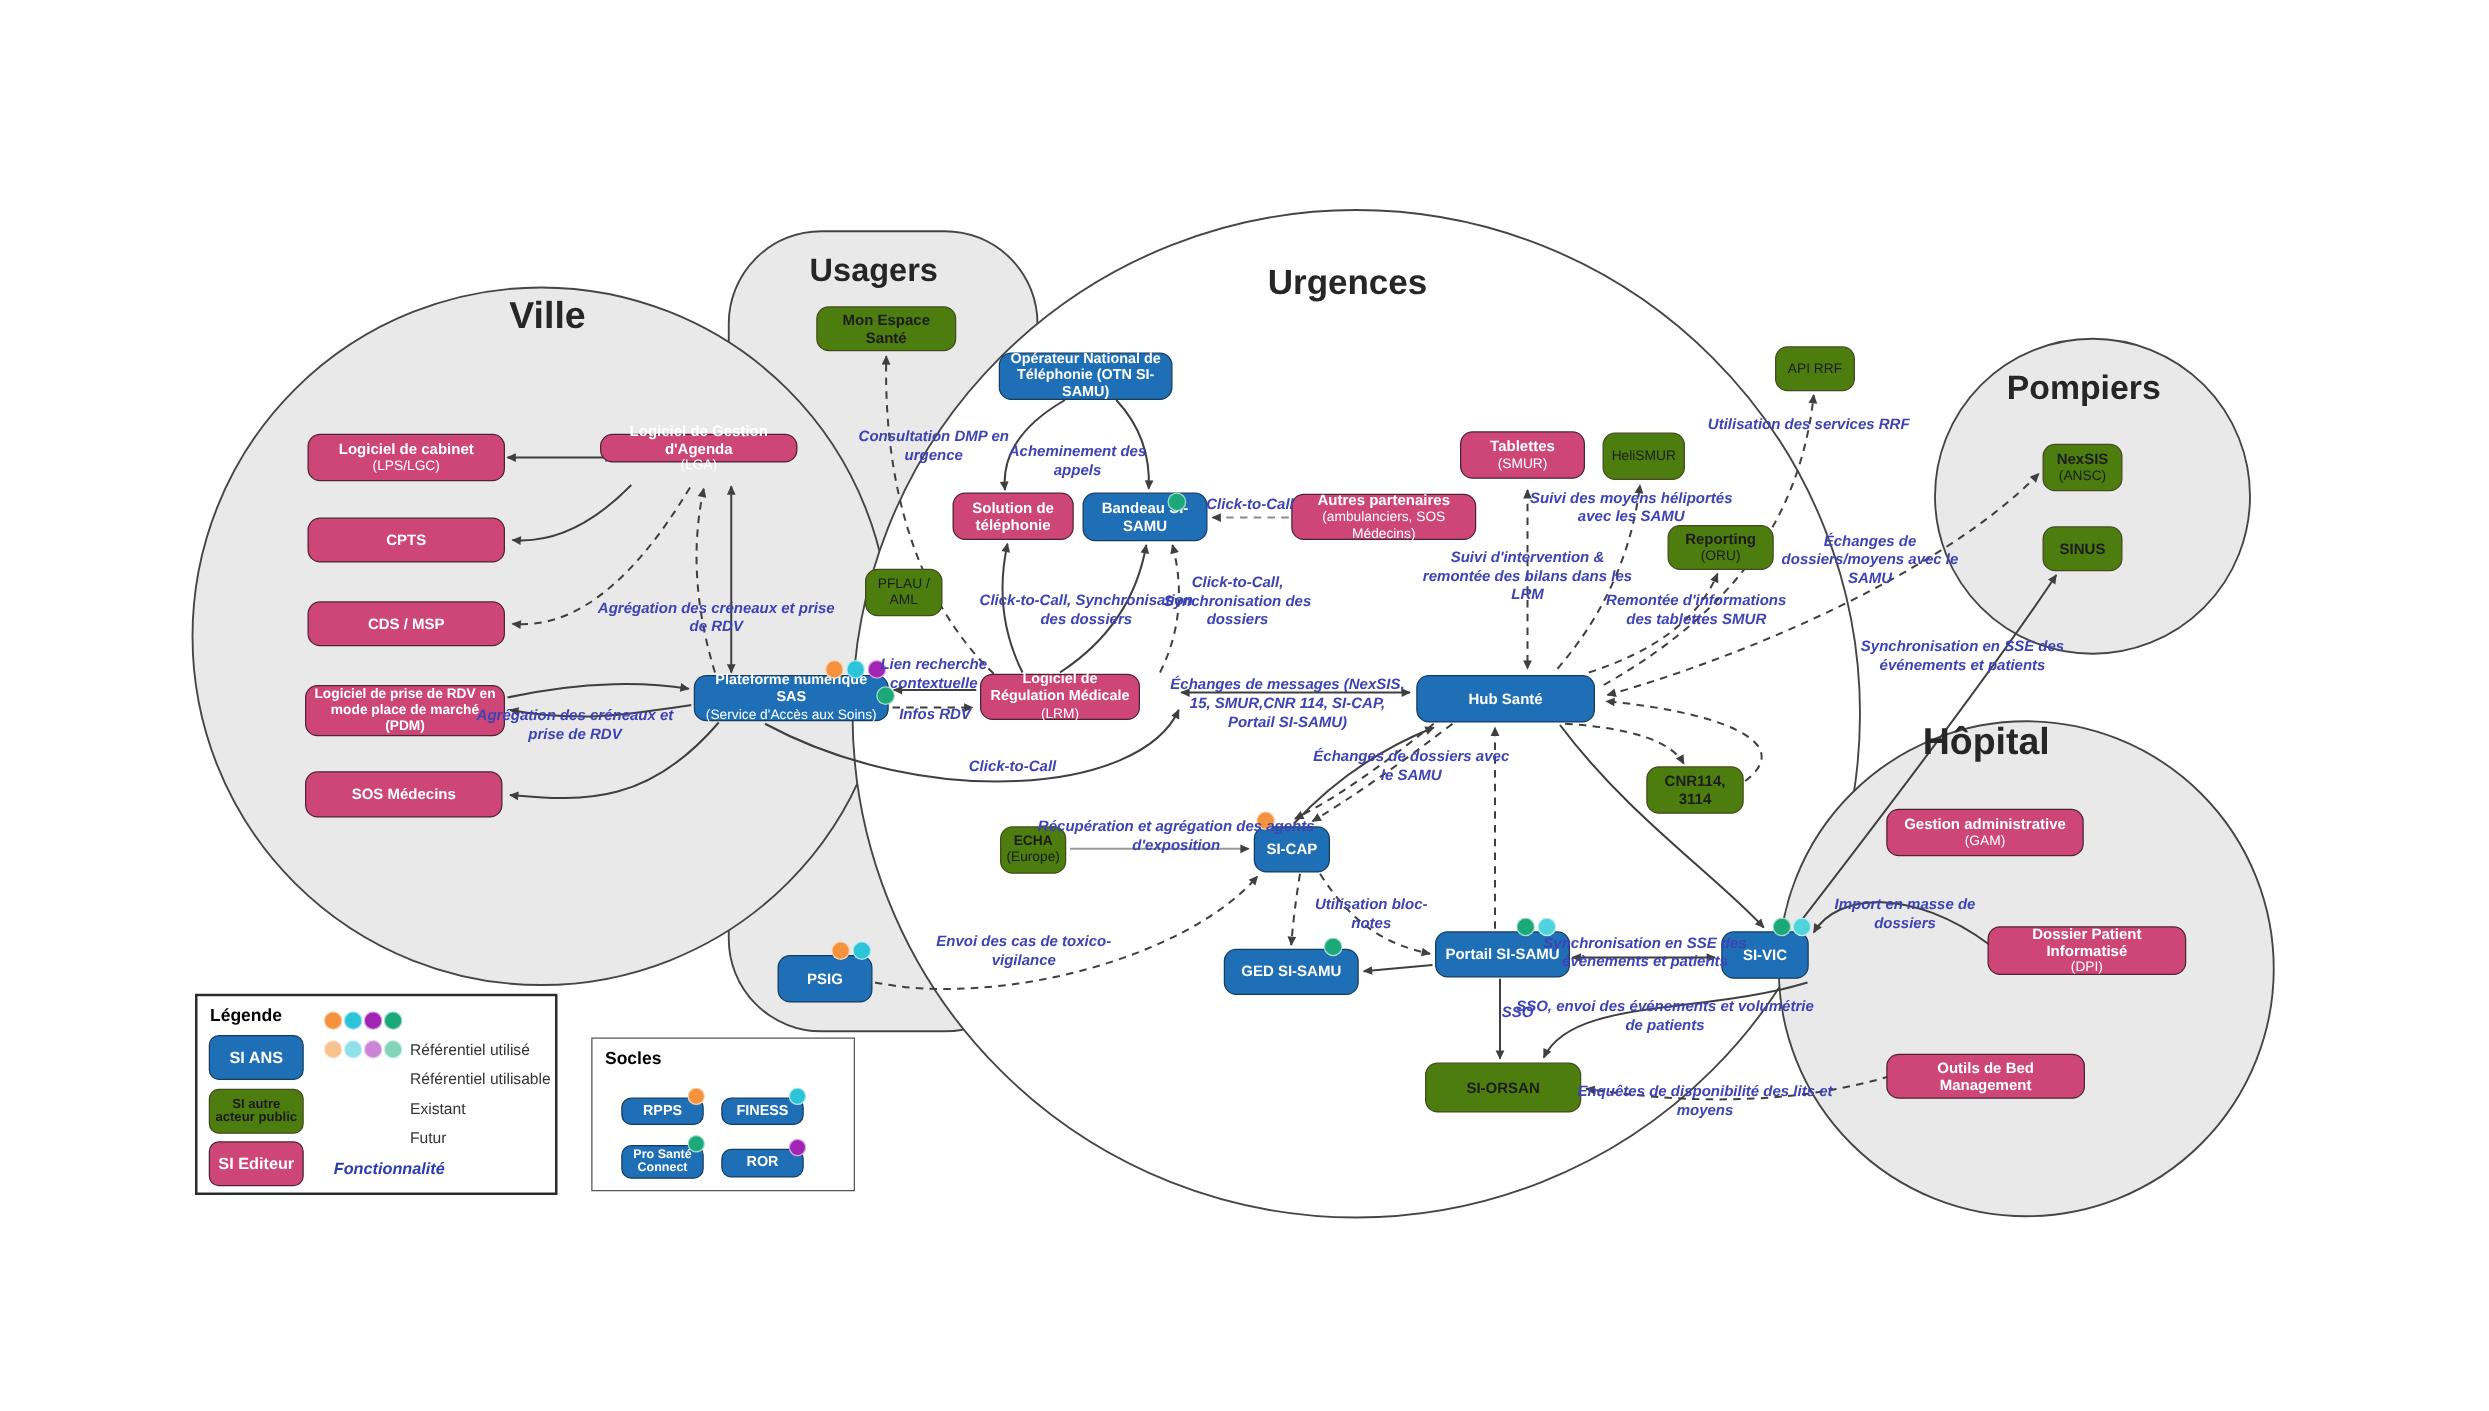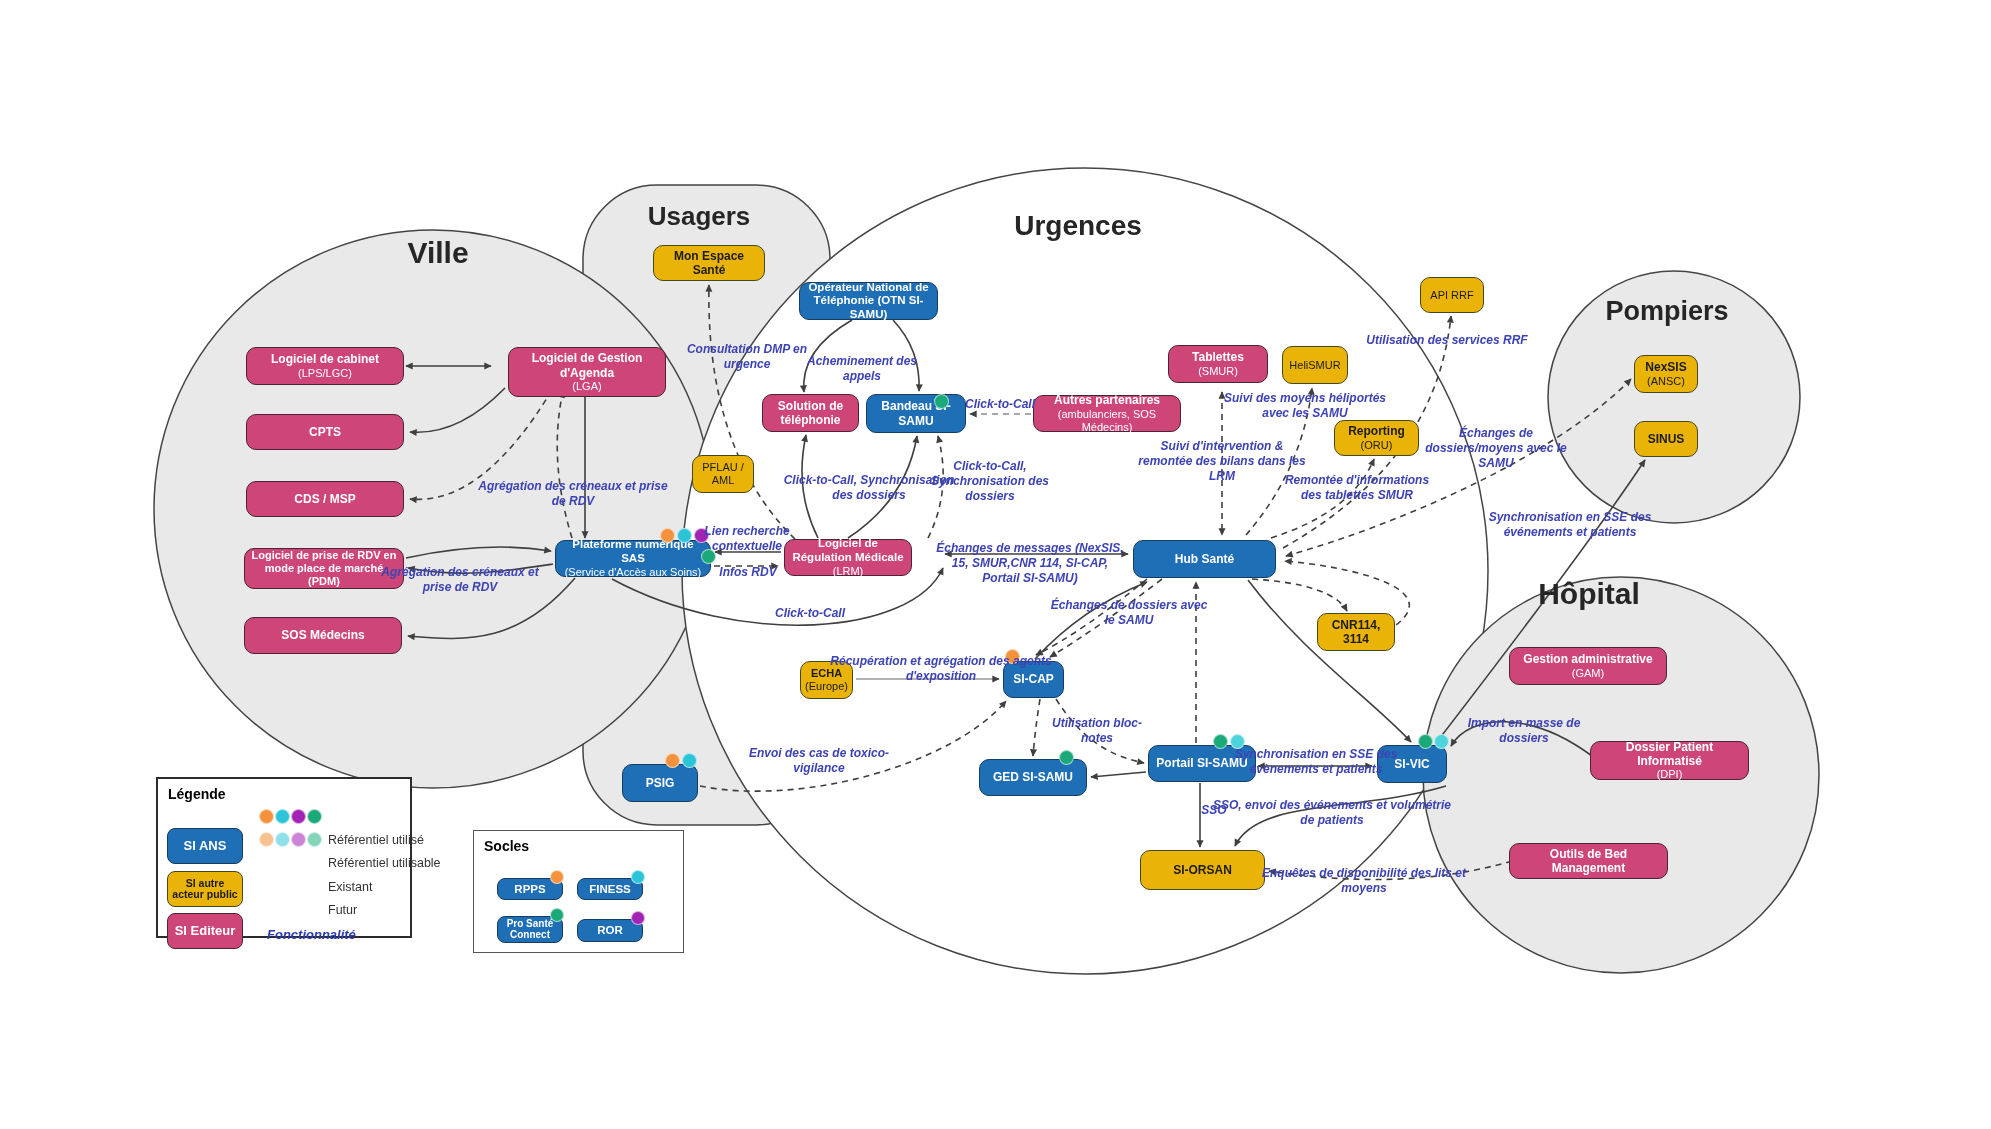--- a/index.html
+++ b/index.html
@@ -5,21 +5,21 @@
   html,body{margin:0;padding:0;background:#fff;}
   #canvas{position:relative;width:1991px;height:1129px;background:#fff;overflow:hidden;
           font-family:"Liberation Sans",sans-serif;}
   svg{position:absolute;left:0;top:0;}
   .rtitle{position:absolute;transform:translate(-50%,-50%);font-weight:bold;color:#262626;white-space:nowrap;}
   .node{position:absolute;border-radius:10px;display:flex;flex-direction:column;align-items:center;
         justify-content:center;text-align:center;padding:2px 6px;box-sizing:border-box;
         font-weight:bold;font-size:12px;line-height:1.18;}
   .pink{background:#CE4678;border:1.6px solid #4b2436;color:#fff;}
   .blue{background:#1F6FB6;border:1.6px solid #173C5E;color:#fff;}
-  .green{background:#eab308;border:1.5px solid #45491f;color:#1c1c1c;}
+  .green{background:#4d7c0f;border:1.5px solid #45491f;color:#1c1c1c;}
   .node .sub{font-weight:normal;font-size:11px;}
   .reg{font-weight:normal;justify-content:center;}
   .flabel{position:absolute;transform:translate(-50%,-50%);color:#3D43B3;font-style:italic;
           font-weight:bold;font-size:12px;text-align:center;line-height:1.25;}
   .dot{position:absolute;width:13px;height:13px;border-radius:50%;border:0.5px solid rgba(255,255,255,.6);}
   .panel{position:absolute;background:#fff;box-sizing:border-box;}
   .mini{position:absolute;border-radius:8px;display:flex;align-items:center;justify-content:center;
         text-align:center;font-weight:bold;box-sizing:border-box;line-height:1.05;}
   .ltext{position:absolute;font-size:12.5px;color:#333;margin-top:24px;}
 </style>
@@ -102,21 +102,21 @@
 <div class="rtitle" style="left:438px;top:253px;font-size:30px">Ville</div>
 <div class="rtitle" style="left:699px;top:216px;font-size:26px">Usagers</div>
 <div class="rtitle" style="left:1078px;top:226px;font-size:28px">Urgences</div>
 <div class="rtitle" style="left:1667px;top:311px;font-size:27px">Pompiers</div>
 <div class="rtitle" style="left:1589px;top:594px;font-size:30px">Hôpital</div>
 
 <div class="node pink" style="left:246px;top:347px;width:158px;height:38px">
       <span>Logiciel de cabinet</span>
       <span class="sub">(LPS/LGC)</span>
     </div>
-<div class="node pink" style="left:508px;top:347px;width:158px;height:50px">
+<div class="node pink" style="left:480px;top:347px;width:158px;height:23px">
       <span>Logiciel de Gestion d'Agenda</span>
       <span class="sub">(LGA)</span>
     </div>
 <div class="node pink" style="left:246px;top:414px;width:158px;height:36px">
       <span>CPTS</span>
     </div>
 <div class="node pink" style="left:246px;top:481px;width:158px;height:36px">
       <span>CDS / MSP</span>
     </div>
 <div class="node pink" style="left:244px;top:548px;width:160px;height:41px;font-size:11px">
@@ -250,21 +250,21 @@
 <div class="flabel" style="left:1570px;top:525px;width:210px">Synchronisation en SSE des événements et patients</div>
 <div class="flabel" style="left:941px;top:669px;width:240px">Récupération et agrégation des agents d'exposition</div>
 <div class="flabel" style="left:819px;top:761px;width:150px">Envoi des cas de toxico-vigilance</div>
 <div class="flabel" style="left:1097px;top:731px;width:110px">Utilisation bloc-notes</div>
 <div class="flabel" style="left:1316px;top:762px;width:165px">Synchronisation en SSE des évènements et patients</div>
 <div class="flabel" style="left:1214px;top:810px;width:50px">SSO</div>
 <div class="flabel" style="left:1332px;top:813px;width:250px">SSO, envoi des événements et volumétrie de patients</div>
 <div class="flabel" style="left:1364px;top:881px;width:230px">Enquêtes de disponibilité des lits et moyens</div>
 <div class="flabel" style="left:1524px;top:731px;width:160px">Import en masse de dossiers</div>
 
-<div class="panel" style="left:156px;top:777px;width:256px;height:161px;border:2.5px solid #2b2b2b">
+<div class="panel" style="left:156px;top:795px;width:290px;height:161px;border:2.5px solid #2b2b2b">
   <div style="position:absolute;left:10px;top:7px;font-weight:bold;font-size:14px">Légende</div>
 </div>
 <div class="mini blue" style="left:167px;top:828px;width:76px;height:36px;font-size:13px;border:1.6px solid #173C5E">SI ANS</div>
 <div class="mini green" style="left:167px;top:871px;width:76px;height:36px;font-size:10.5px;border:1.5px solid #45491f;padding:0 3px">SI autre acteur public</div>
 <div class="mini pink" style="left:167px;top:913px;width:76px;height:36px;font-size:13px;border:1.6px solid #4b2436">SI Editeur</div>
 <span class="dot" style="left:259px;top:809px;background:#F5923E"></span>
 <span class="dot" style="left:275px;top:809px;background:#2BC4D9"></span>
 <span class="dot" style="left:291px;top:809px;background:#A224B4"></span>
 <span class="dot" style="left:307px;top:809px;background:#1CA97A"></span>
 <span class="dot" style="left:259px;top:832px;background:#F8C290"></span>

